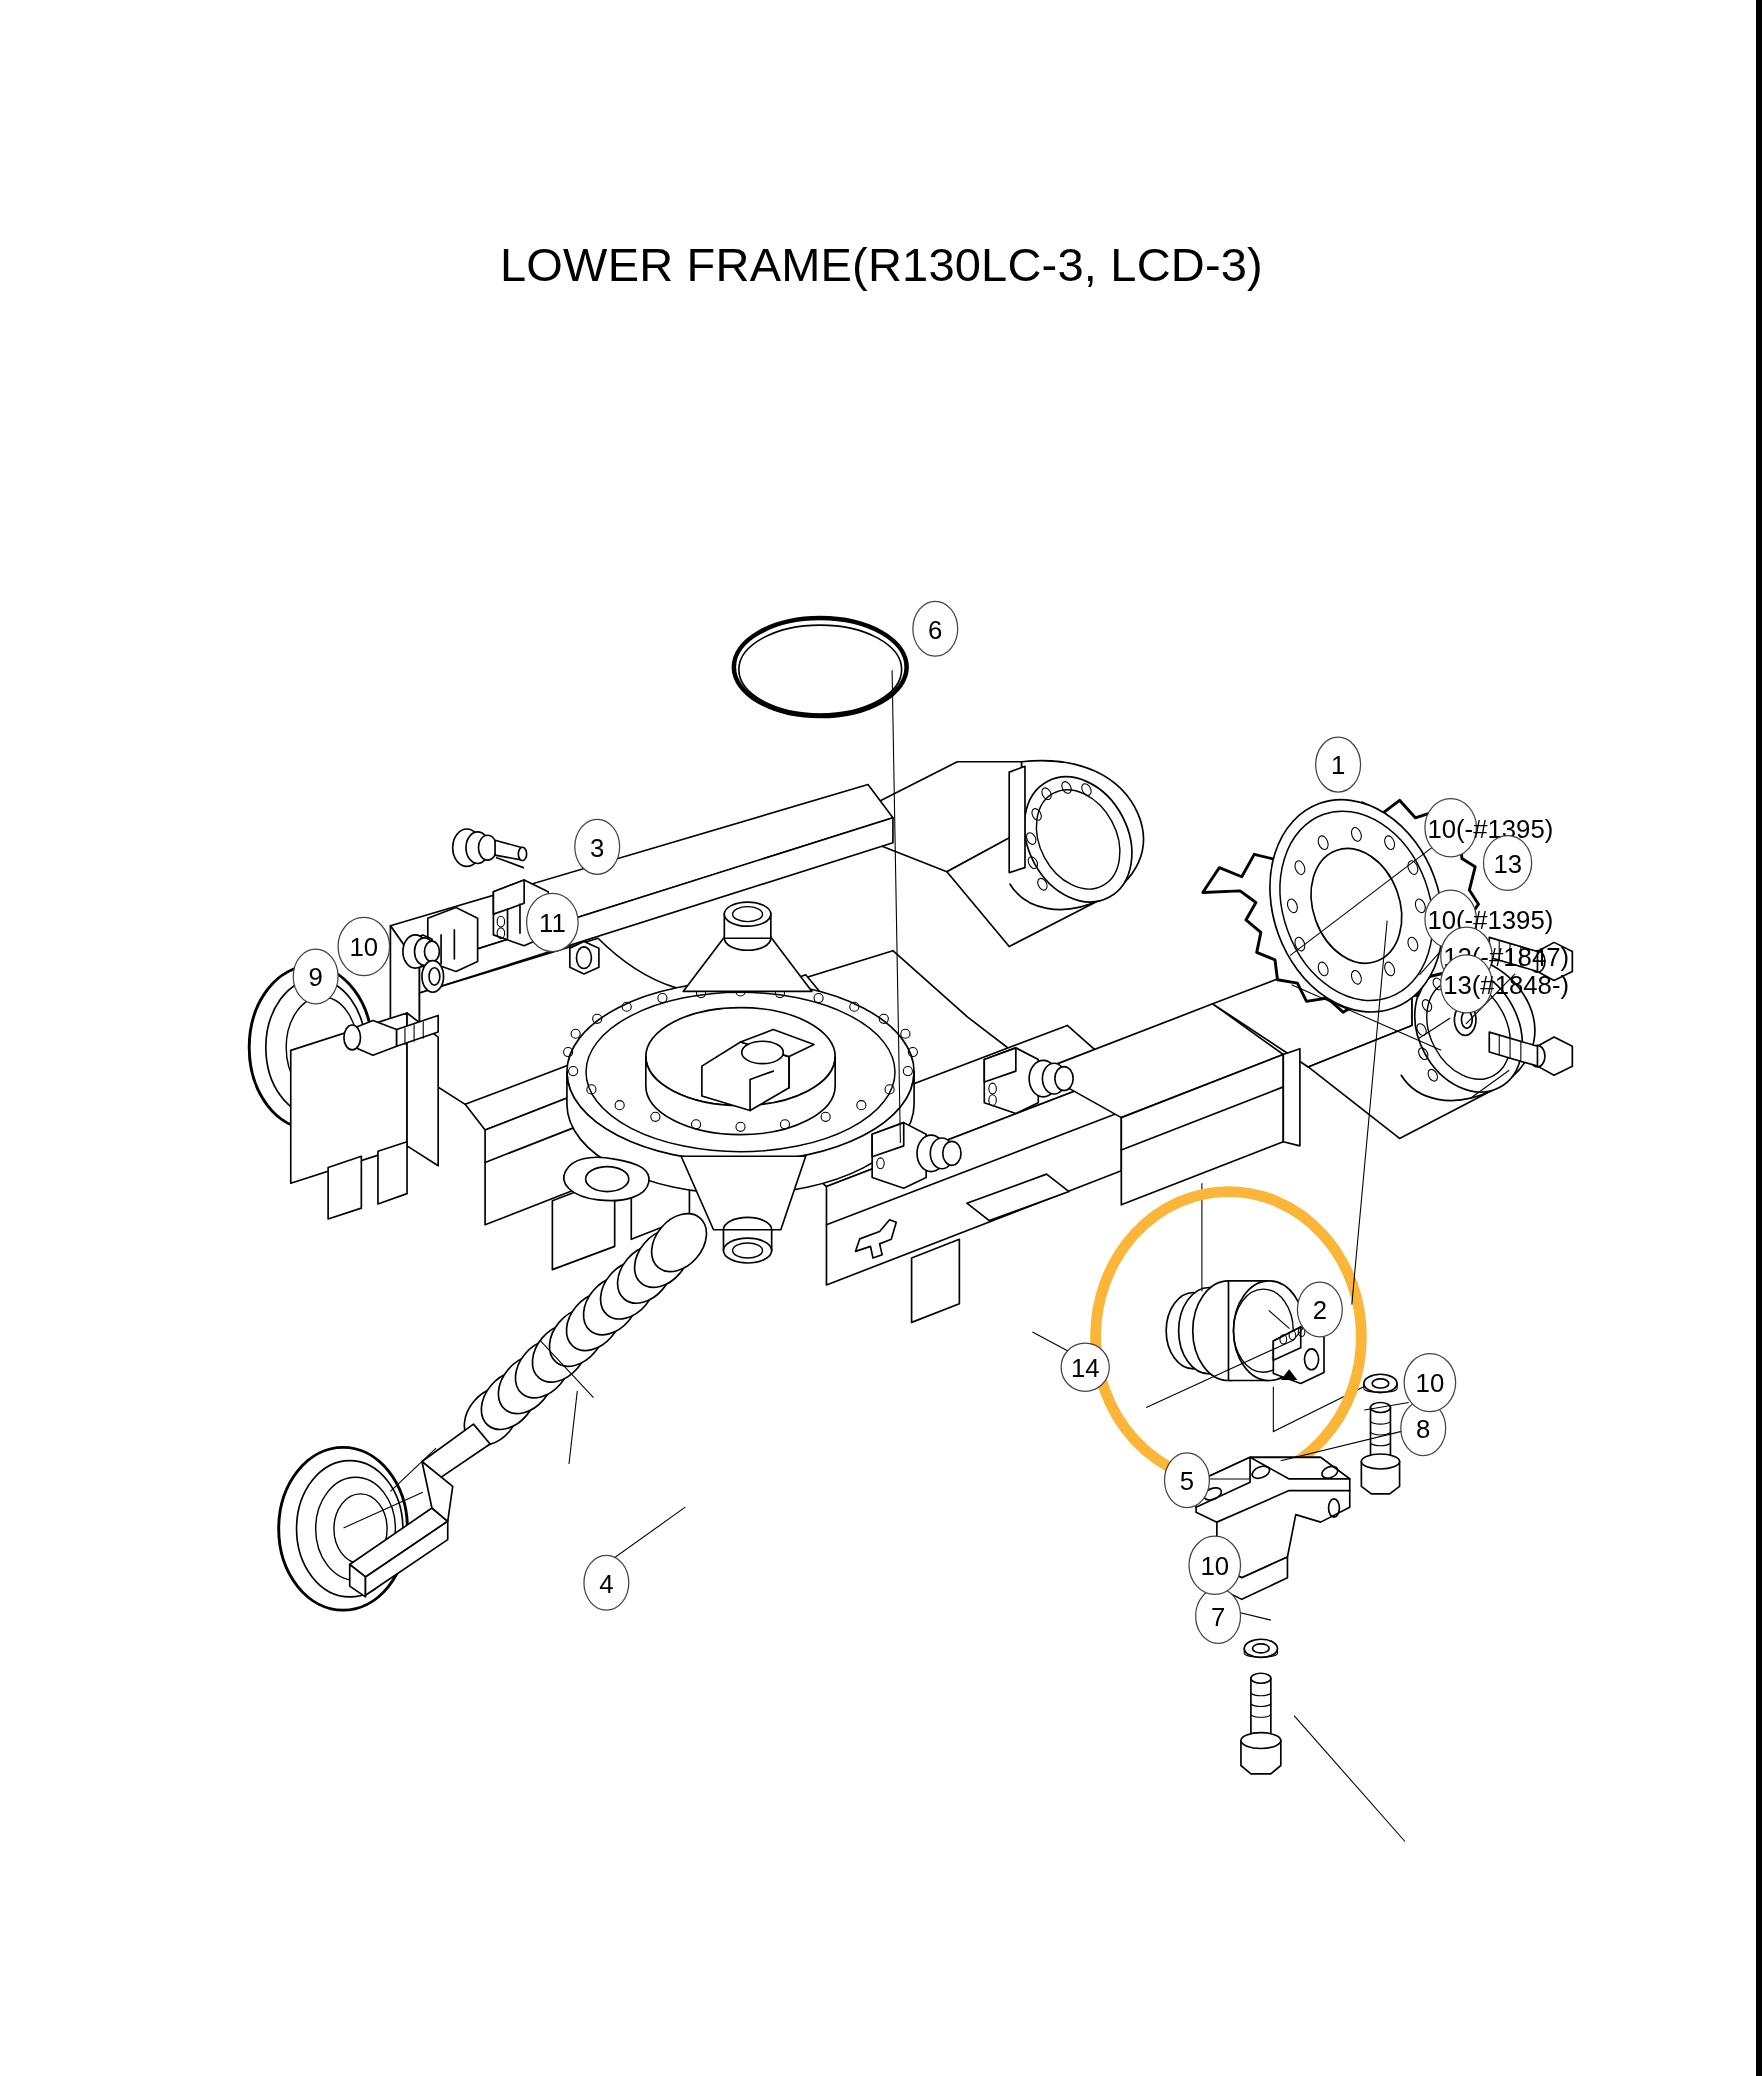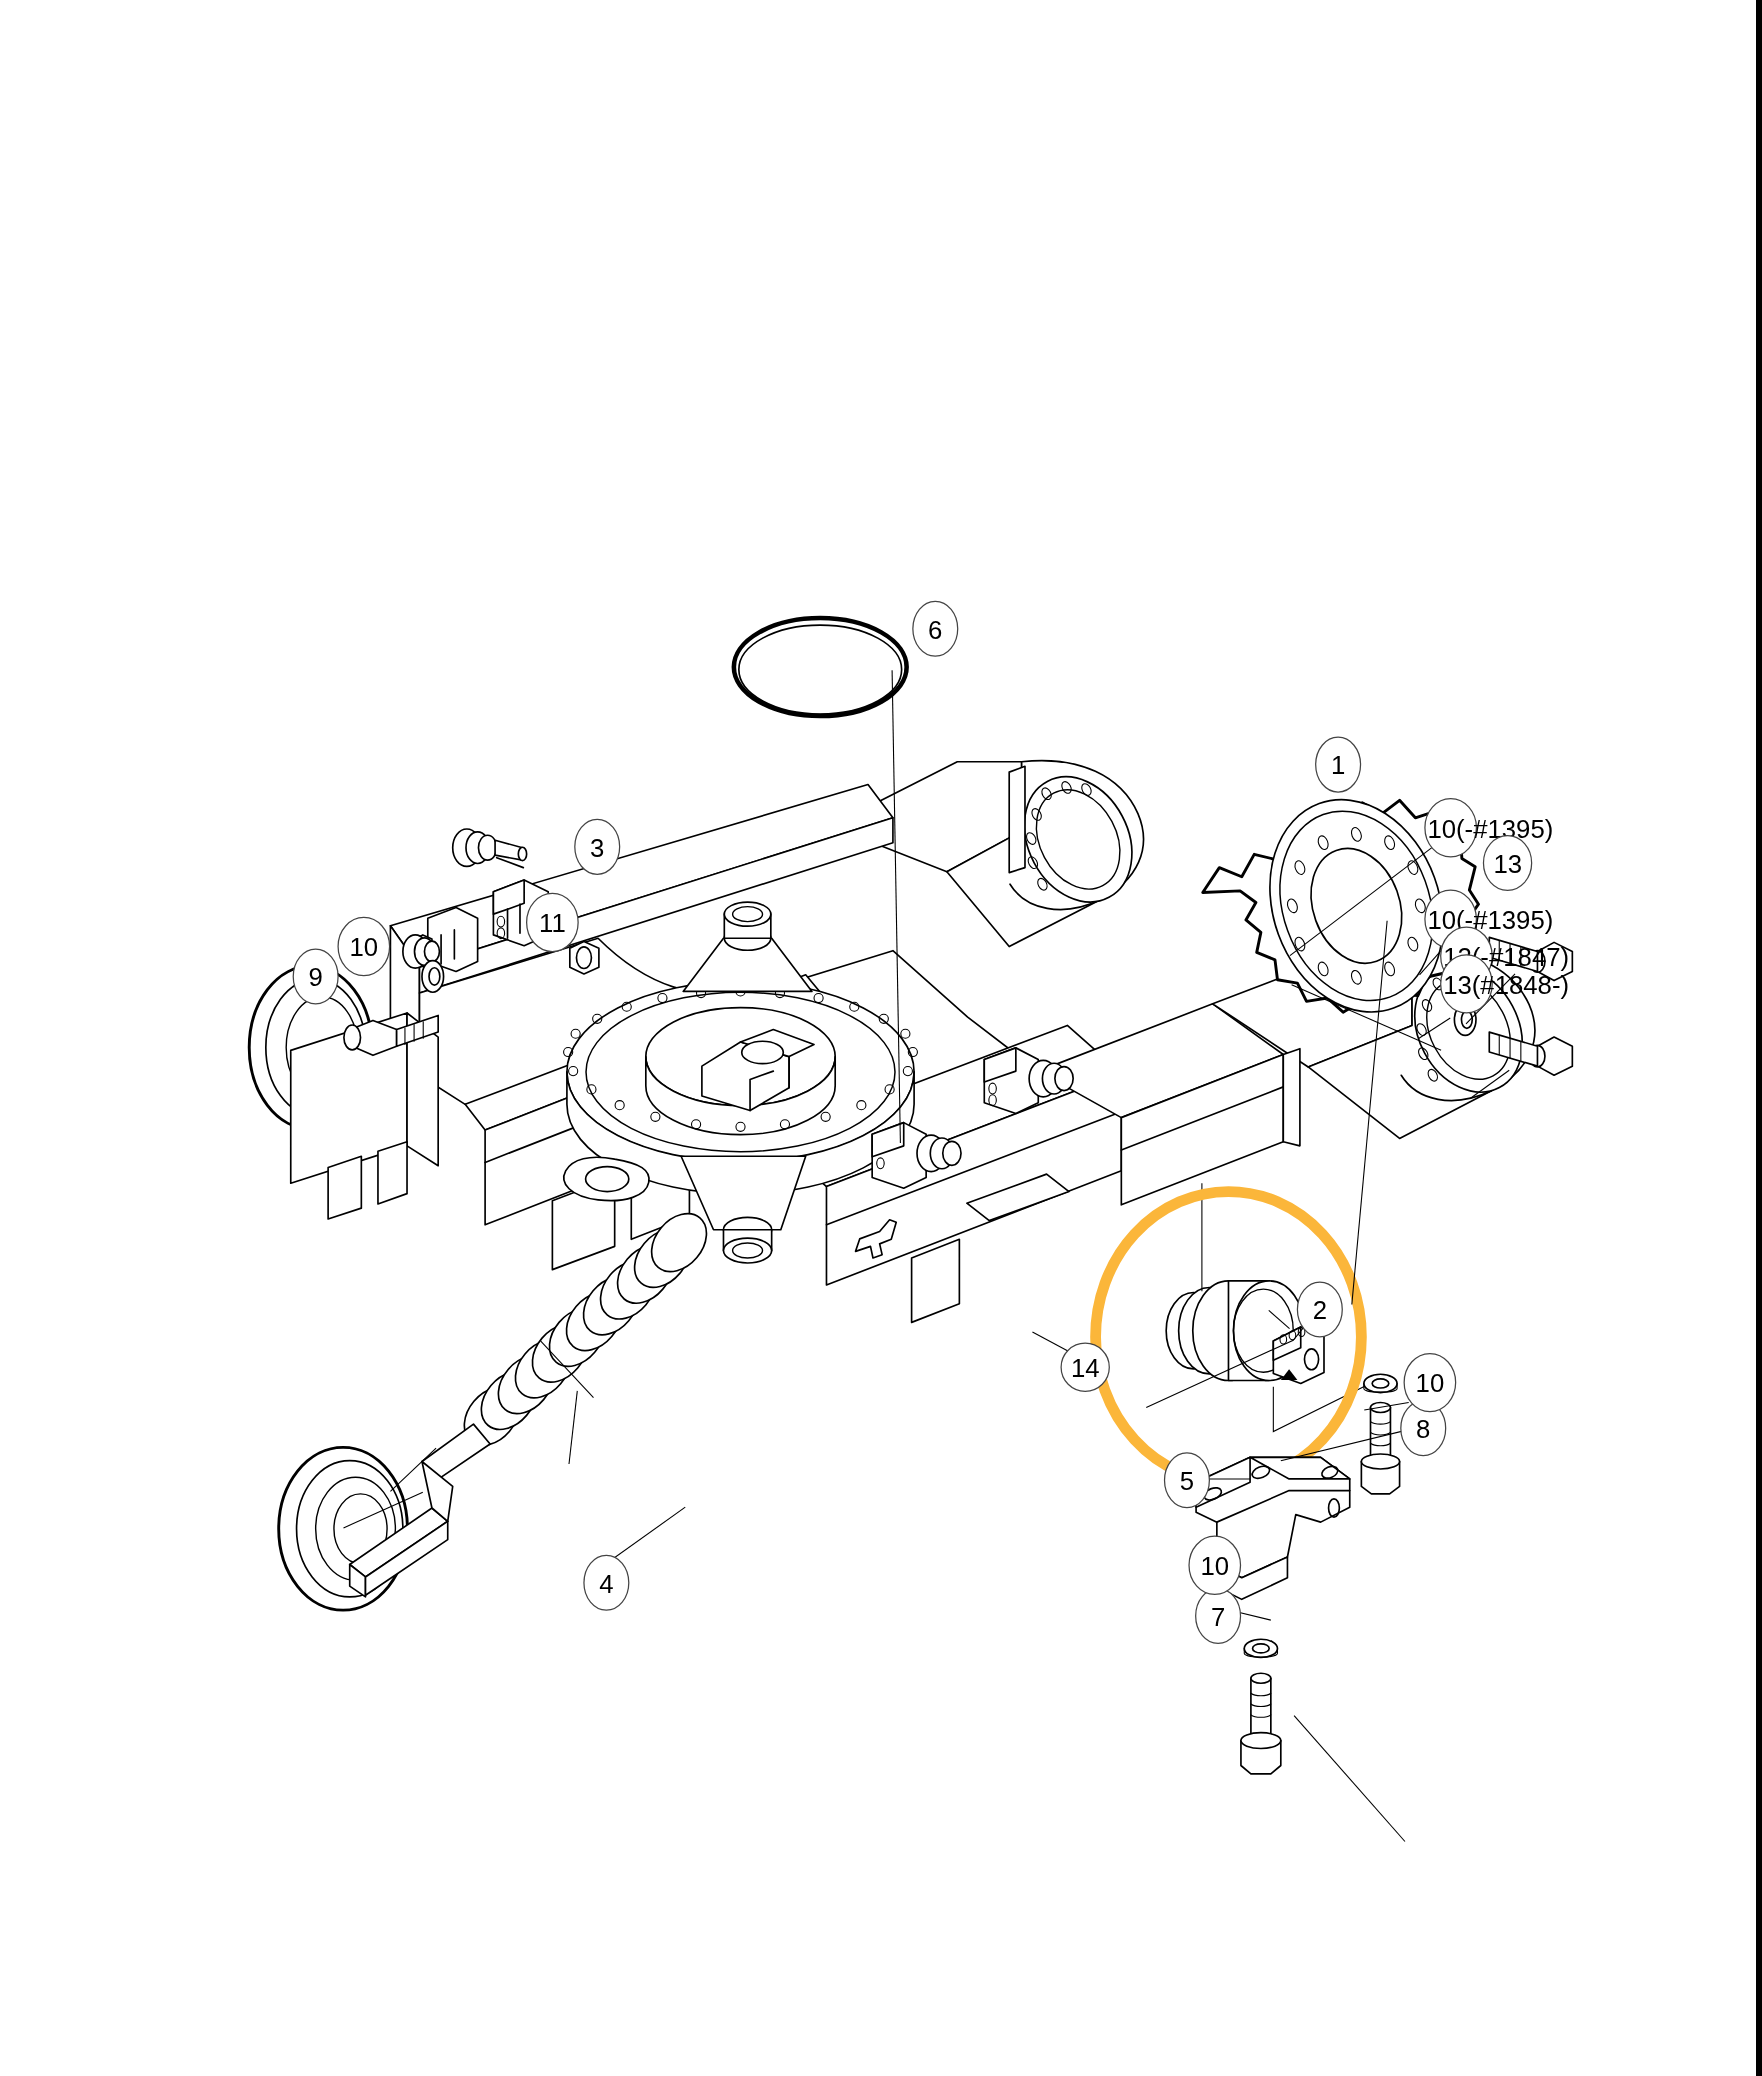--- a/index.html
+++ b/index.html
@@ -40,20 +40,21 @@
   .anntxt{font-family:"Liberation Sans",sans-serif;font-size:62px;fill:#000;dominant-baseline:central;}
   .hl{fill:none;stroke:#FBB63A;stroke-width:26;}
 </style>
 </head>
 <body>
 
 <div id="page">
 
   <div class="edge-band" id="band-right"></div>
 
+  <div id="sheet-title">LOWER FRAME(R130LC-3, LCD-3)</div>
 
   <div id="artboard">
   <svg width="1763" height="1412" viewBox="0 0 4245 3400" xmlns="http://www.w3.org/2000/svg">
 
     <g>
       <ellipse cx="1975" cy="277" rx="208" ry="118" fill="#fff" stroke="#000" stroke-width="11"></ellipse>
       <ellipse cx="1975" cy="283" rx="196" ry="107" fill="none" stroke="#000" stroke-width="4"></ellipse>
     </g>
 
     <g>

